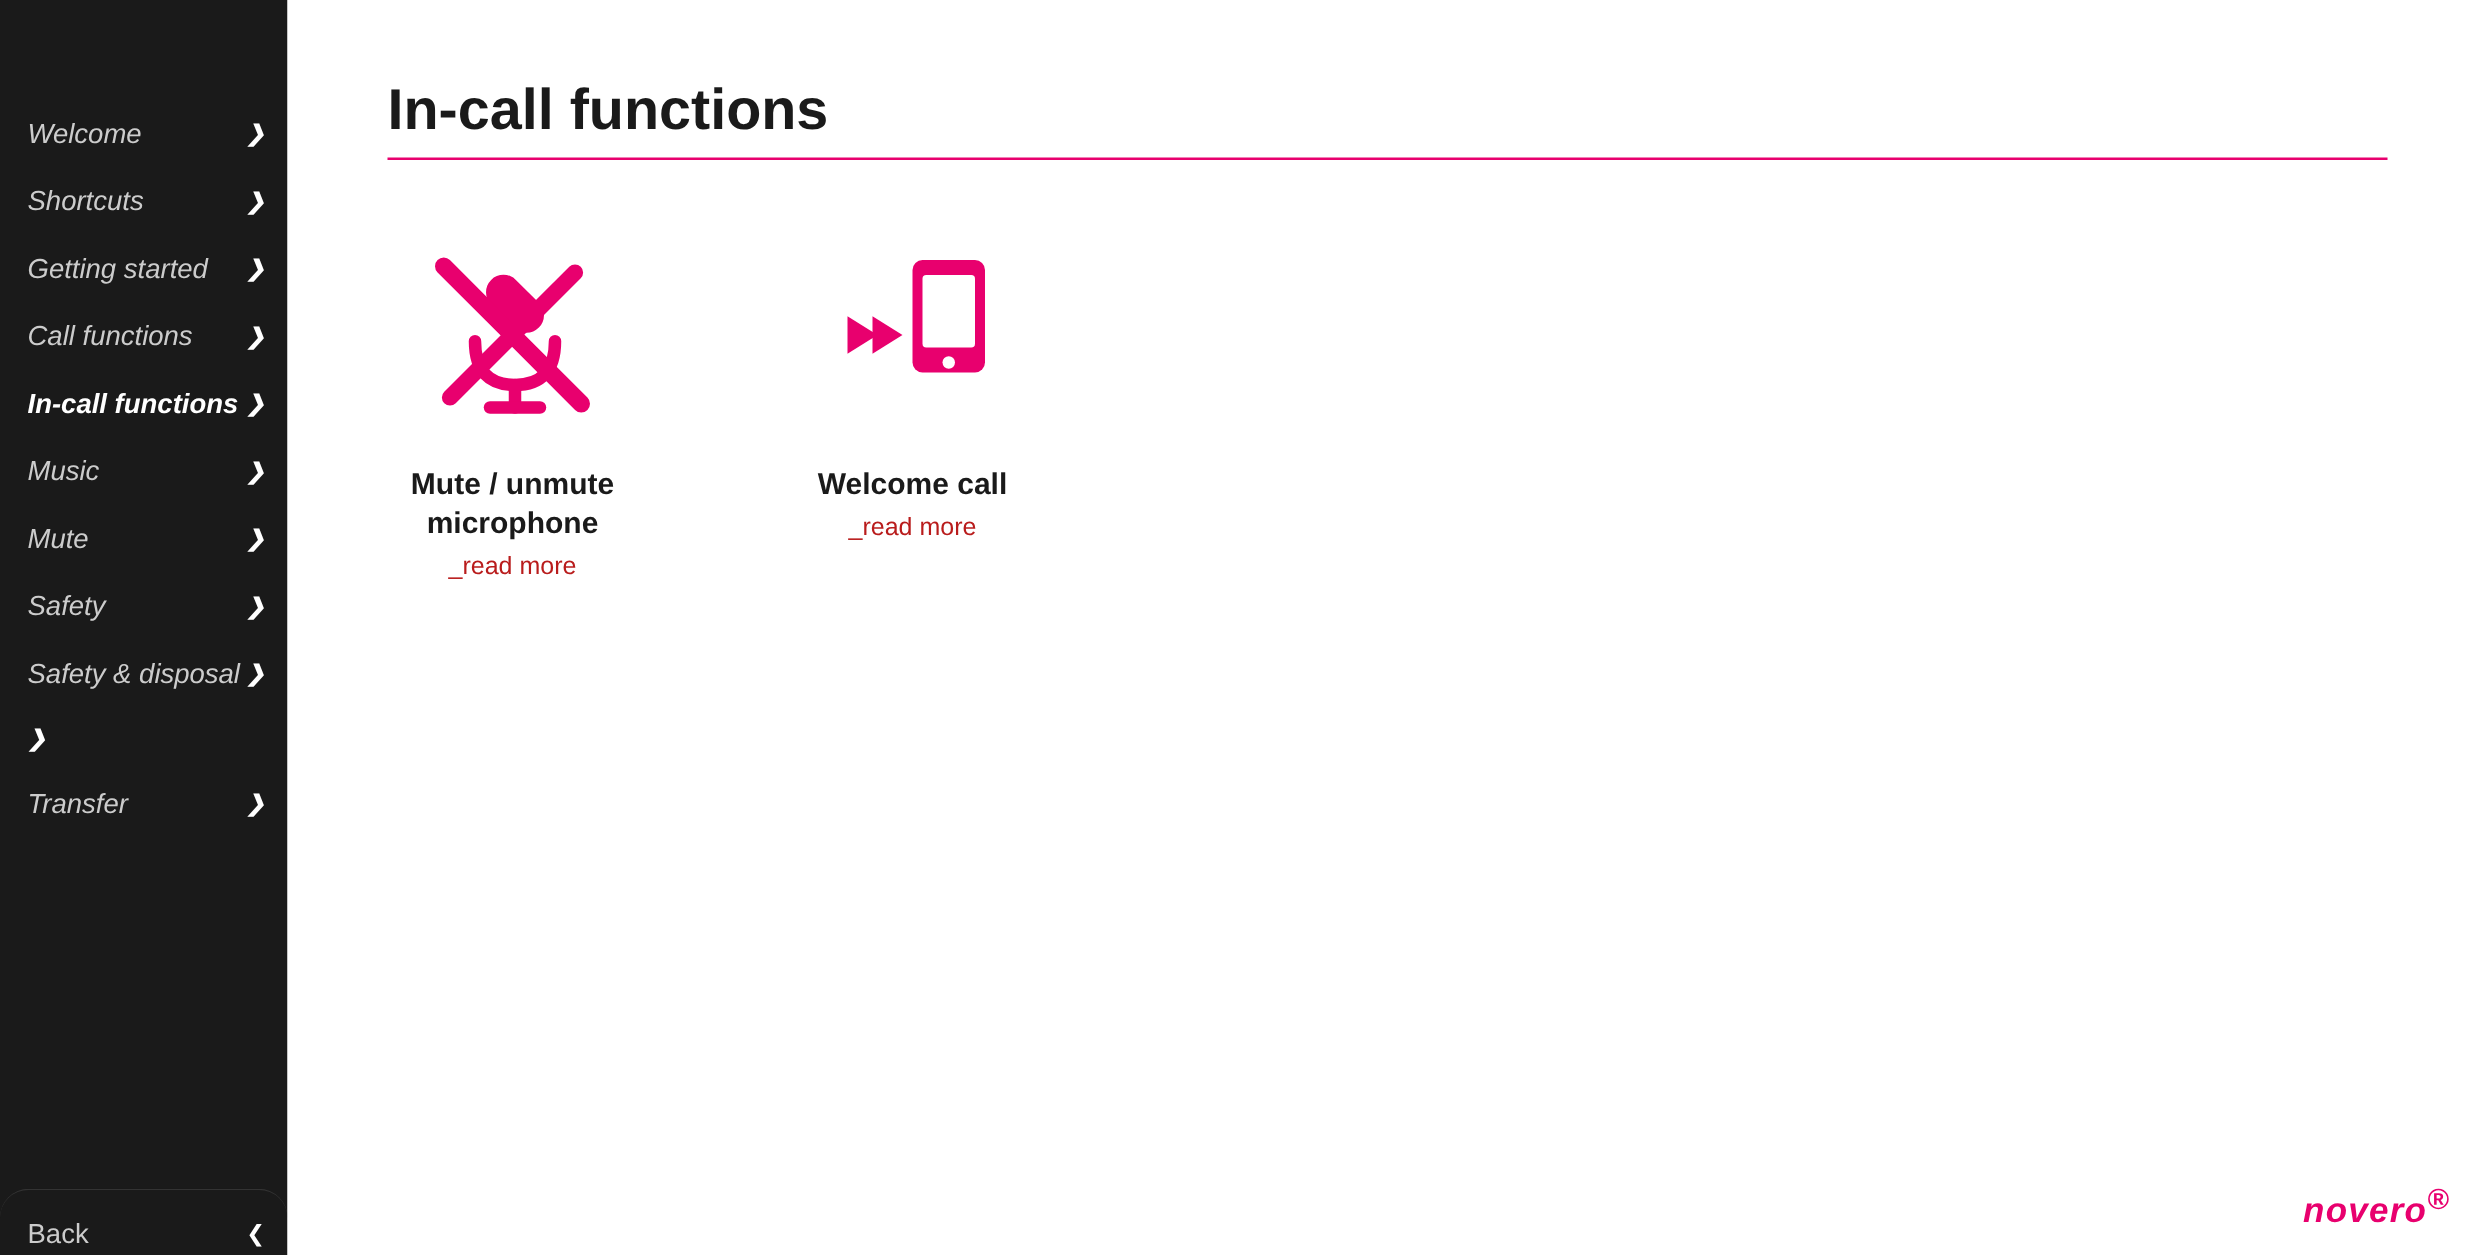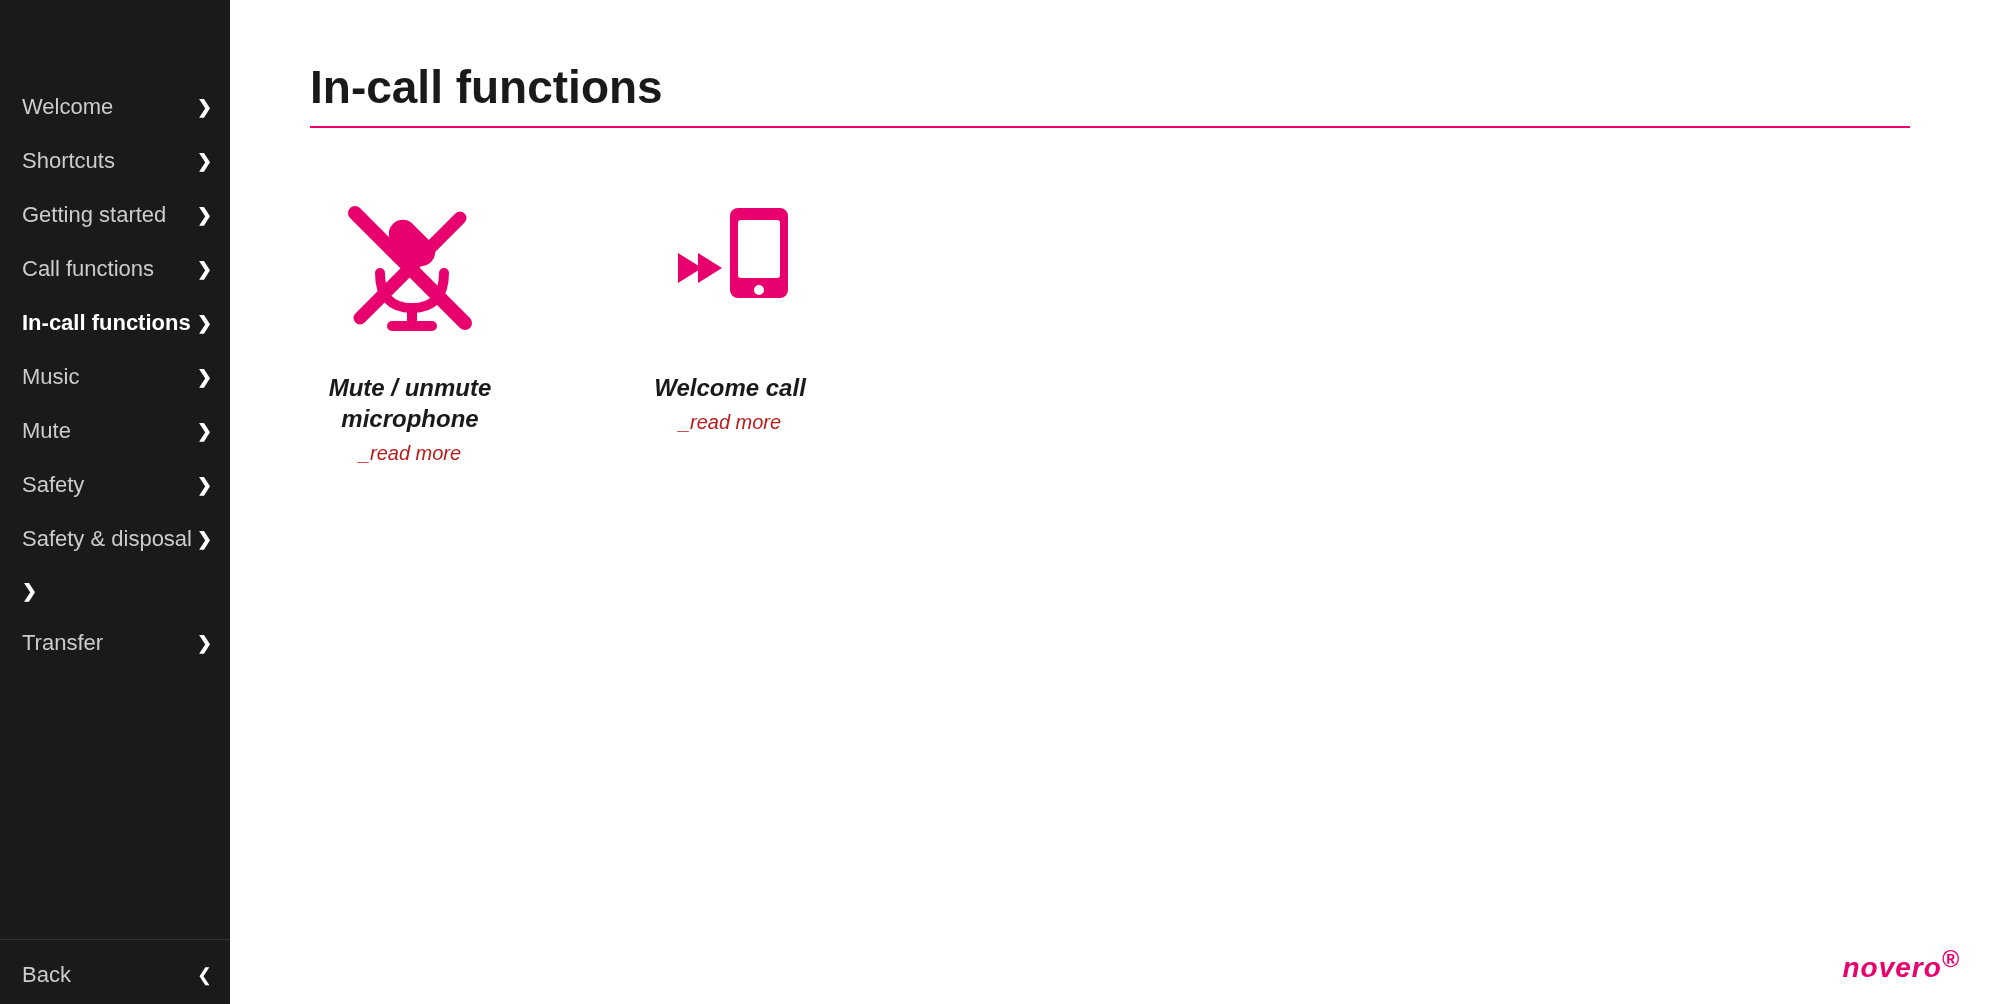--- a/index.html
+++ b/index.html
@@ -21,20 +21,21 @@
       display: flex;
       flex-direction: column;
       position: relative;
     }
 
     .sidebar-nav {
       flex: 1;
       display: flex;
       flex-direction: column;
       padding-top: 80px;
+      font-style: italic;
     }
 
     .sidebar-item {
       display: flex;
       align-items: center;
       justify-content: space-between;
       padding: 14px 18px 14px 22px;
       cursor: pointer;
       color: #ccc;
       font-size: 22px;
@@ -49,25 +50,26 @@
     .sidebar-item .chevron {
       color: #fff;
       font-size: 18px;
       font-weight: bold;
     }
 
     .sidebar-back {
       display: flex;
       align-items: center;
       justify-content: space-between;
-      padding: 22px 18px 16px 22px;
+      padding: 22px 18px 4px 22px;
       cursor: pointer;
       color: #ccc;
       font-size: 22px;
       border-top: 1px solid #333;
+      border-radius: 23px;
     }
 
     .sidebar-back .chevron-left {
       color: #fff;
       font-size: 18px;
     }
 
     
     .main-content {
       flex: 1;
@@ -97,21 +99,20 @@
       gap: 120px;
       margin-top: 60px;
     }
 
     .card {
       display: flex;
       flex-direction: column;
       align-items: center;
       width: 200px;
       cursor: pointer;
-      font-style: italic;
     }
 
     .card-icon {
       width: 160px;
       height: 160px;
       display: flex;
       align-items: center;
       justify-content: center;
       margin-bottom: 24px;
     }

